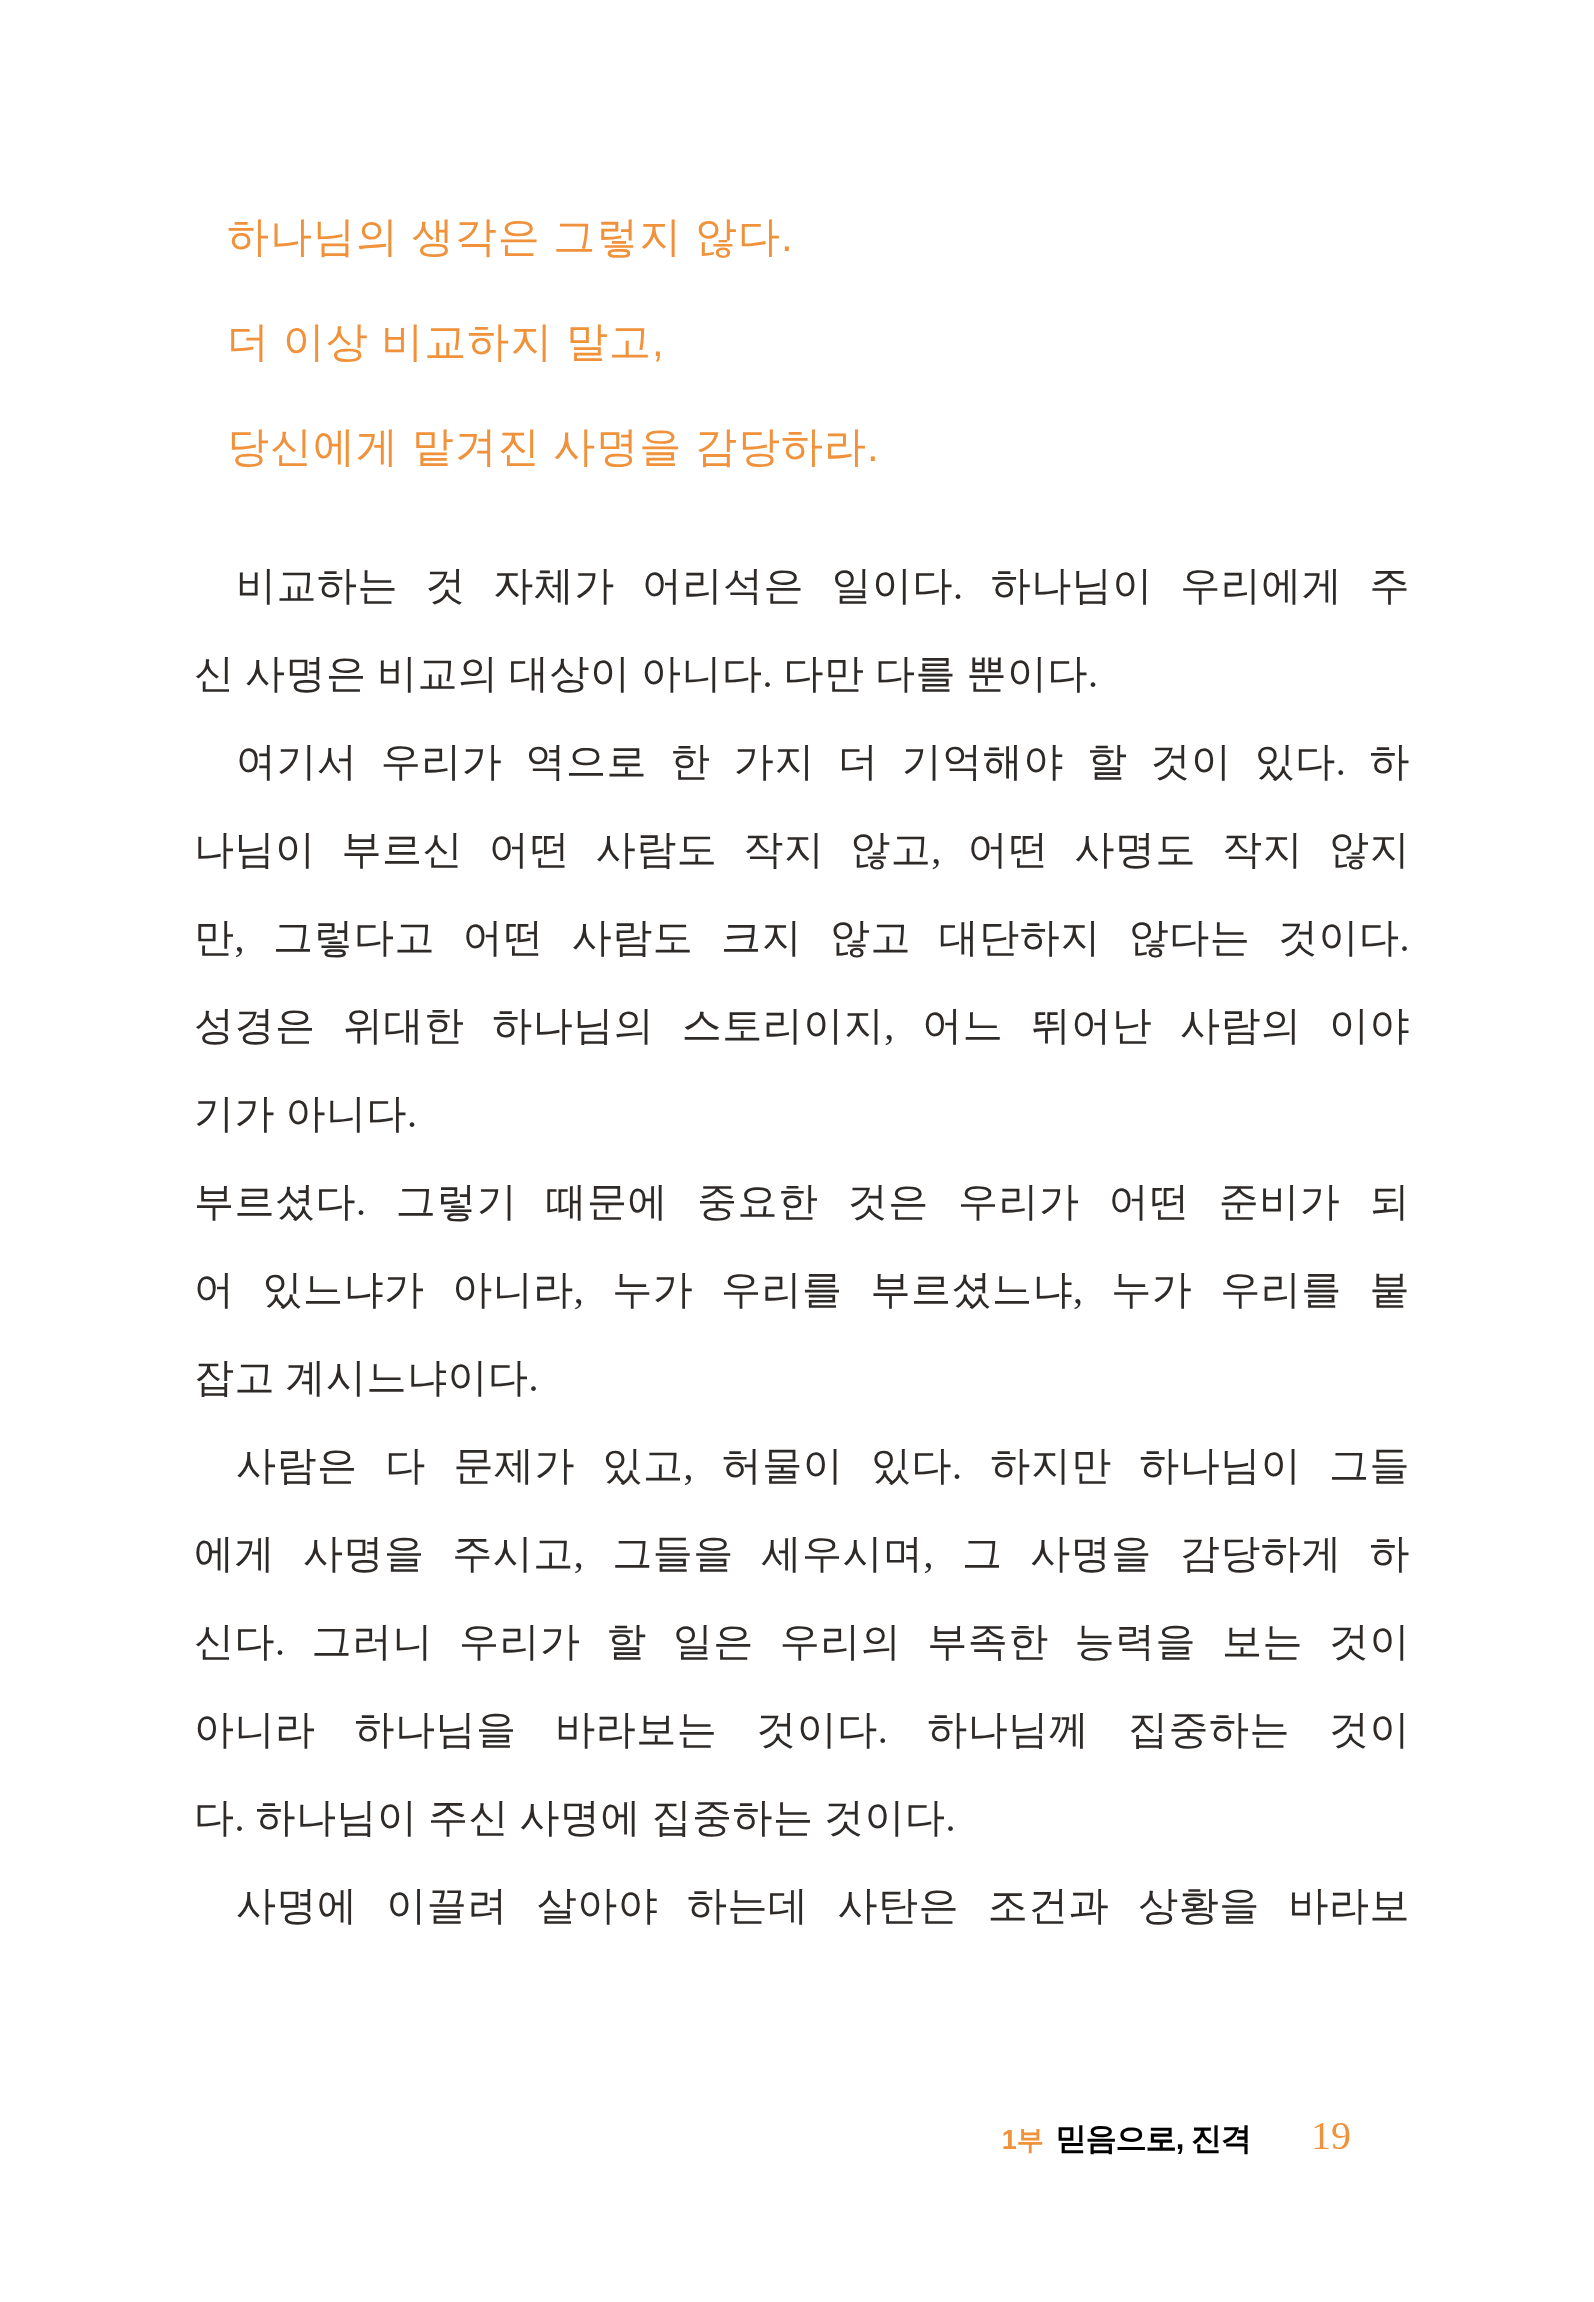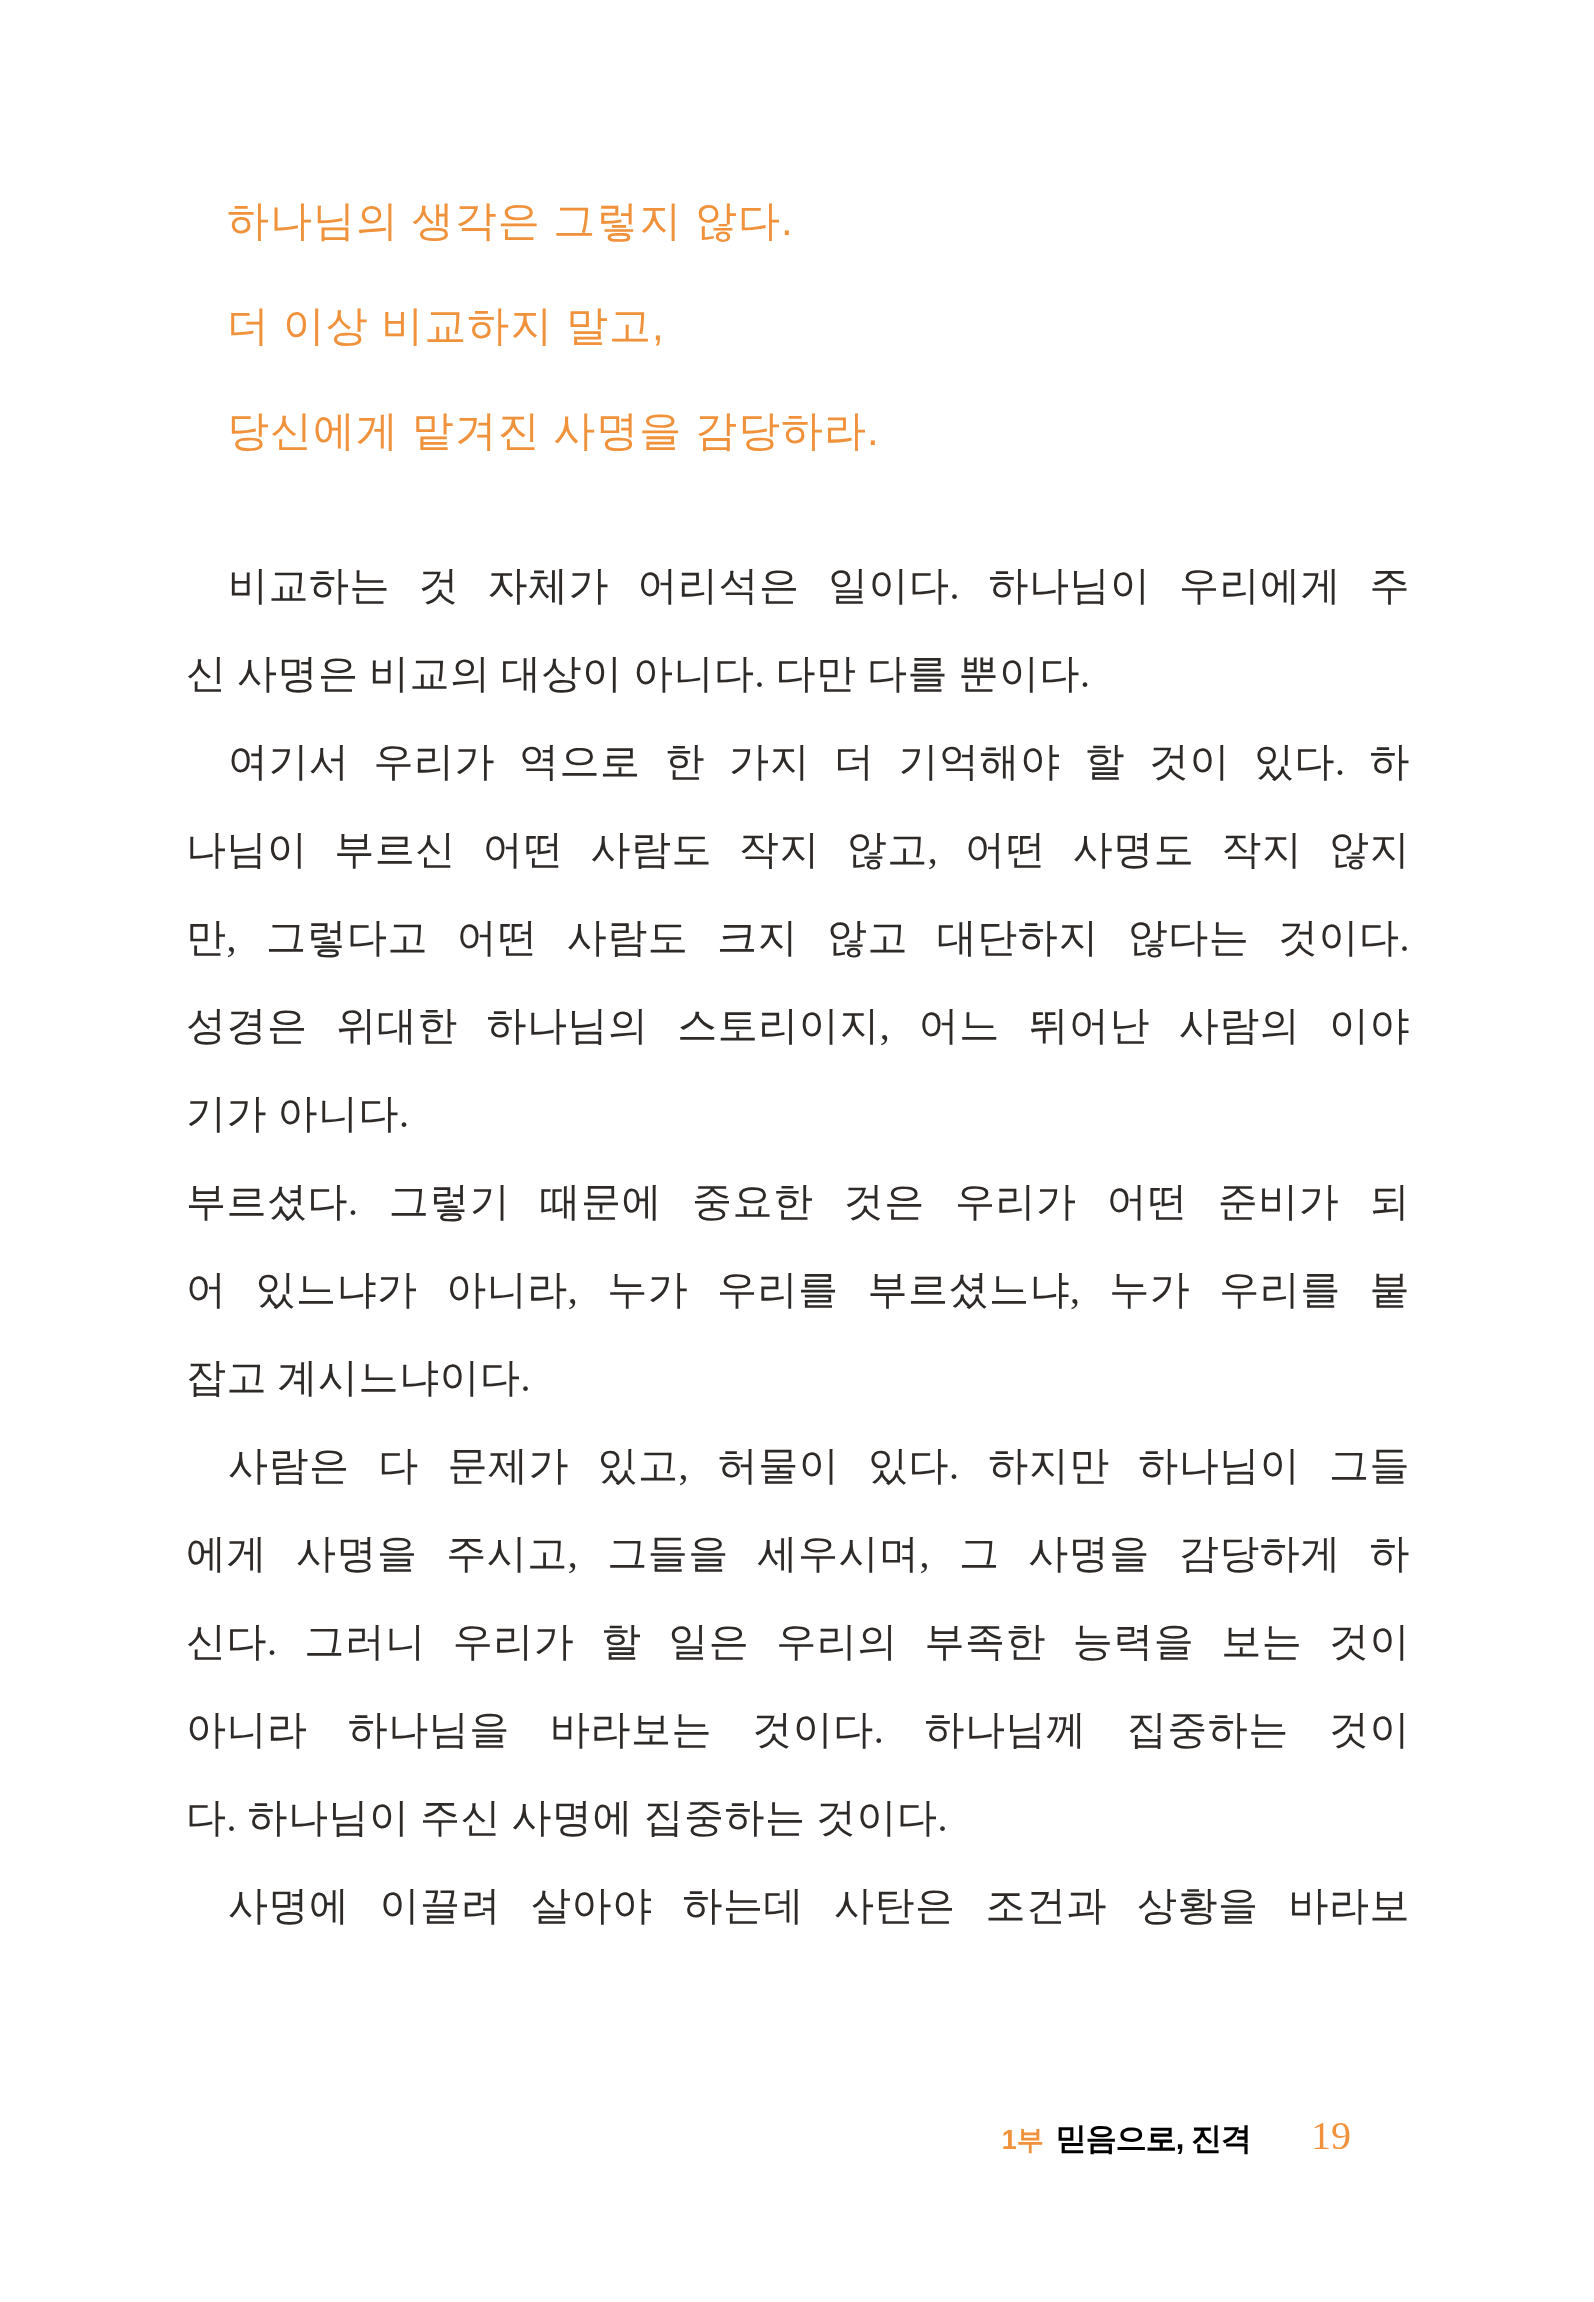--- a/index.html
+++ b/index.html
@@ -8,21 +8,21 @@
     width: 1594px;
     height: 2302px;
     background: #ffffff;
     overflow: hidden;
     font-family: "Liberation Serif", serif;
   }
   
   .quote {
     position: absolute;
     left: 227px;
-    top: 168px;
+    top: 184px;
     color: var(--accent, #F0923B);
     font-family: "Liberation Sans", sans-serif;
     font-size: 42px;
     font-weight: 500;
     line-height: 105px;
     letter-spacing: 1px;
   }
   .quote-line { height: 105px; }
   
   .body-block {
@@ -33,20 +33,21 @@
     color: var(--ink, #2e2a28);
     font-size: 40px;
     line-height: 88px;
     letter-spacing: 0.5px;
     word-break: keep-all;
   }
   .body-line {
     height: 88px;
     overflow: hidden;
     white-space: nowrap;
+    margin-left: 8px;
   }
   .body-line.justify {
     white-space: normal;
     text-align: justify;
     text-align-last: justify;
   }
   .body-line.indent { text-indent: 42px; }
   
   .footer {
     position: absolute;

